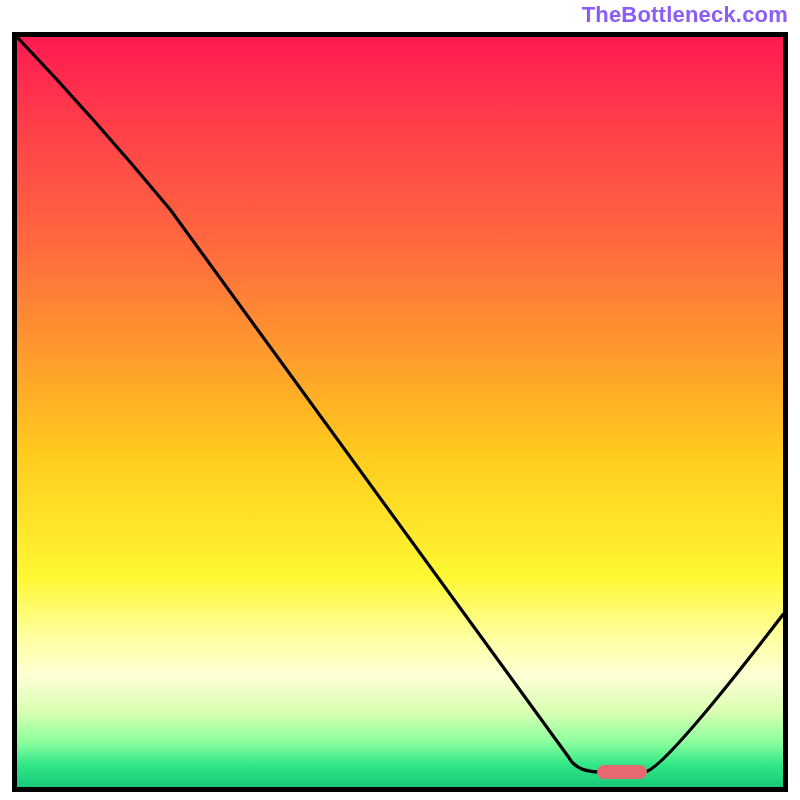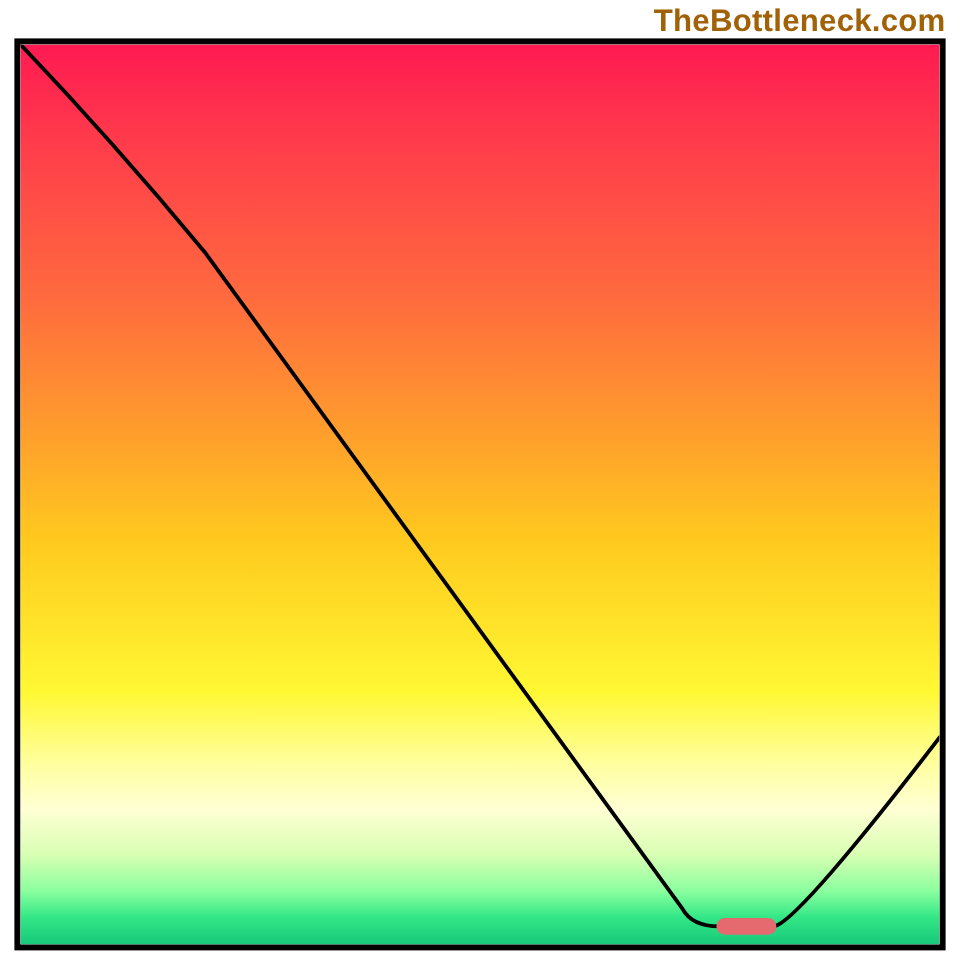--- a/index.html
+++ b/index.html
@@ -3,23 +3,23 @@
 <meta charset="utf-8">
 <style>
   * { margin: 0; padding: 0; box-sizing: border-box; }
   html, body { width: 800px; height: 800px; overflow: hidden; background: #fff; }
   .wrap { position: relative; width: 800px; height: 800px; }
   .attribution {
     position: absolute;
     top: 2px;
     right: 12px;
     font-family: Arial, Helvetica, sans-serif;
-    font-size: 26px;
+    font-size: 22px;
     font-weight: bold;
-    color: #a16207;
+    color: #8b5cf6;
     letter-spacing: 0.2px;
   }
   .plot-box {
     position: absolute;
     left: 12px;
     top: 32px;
     width: 776px;
     height: 760px;
     border: 5px solid #000;
   }

